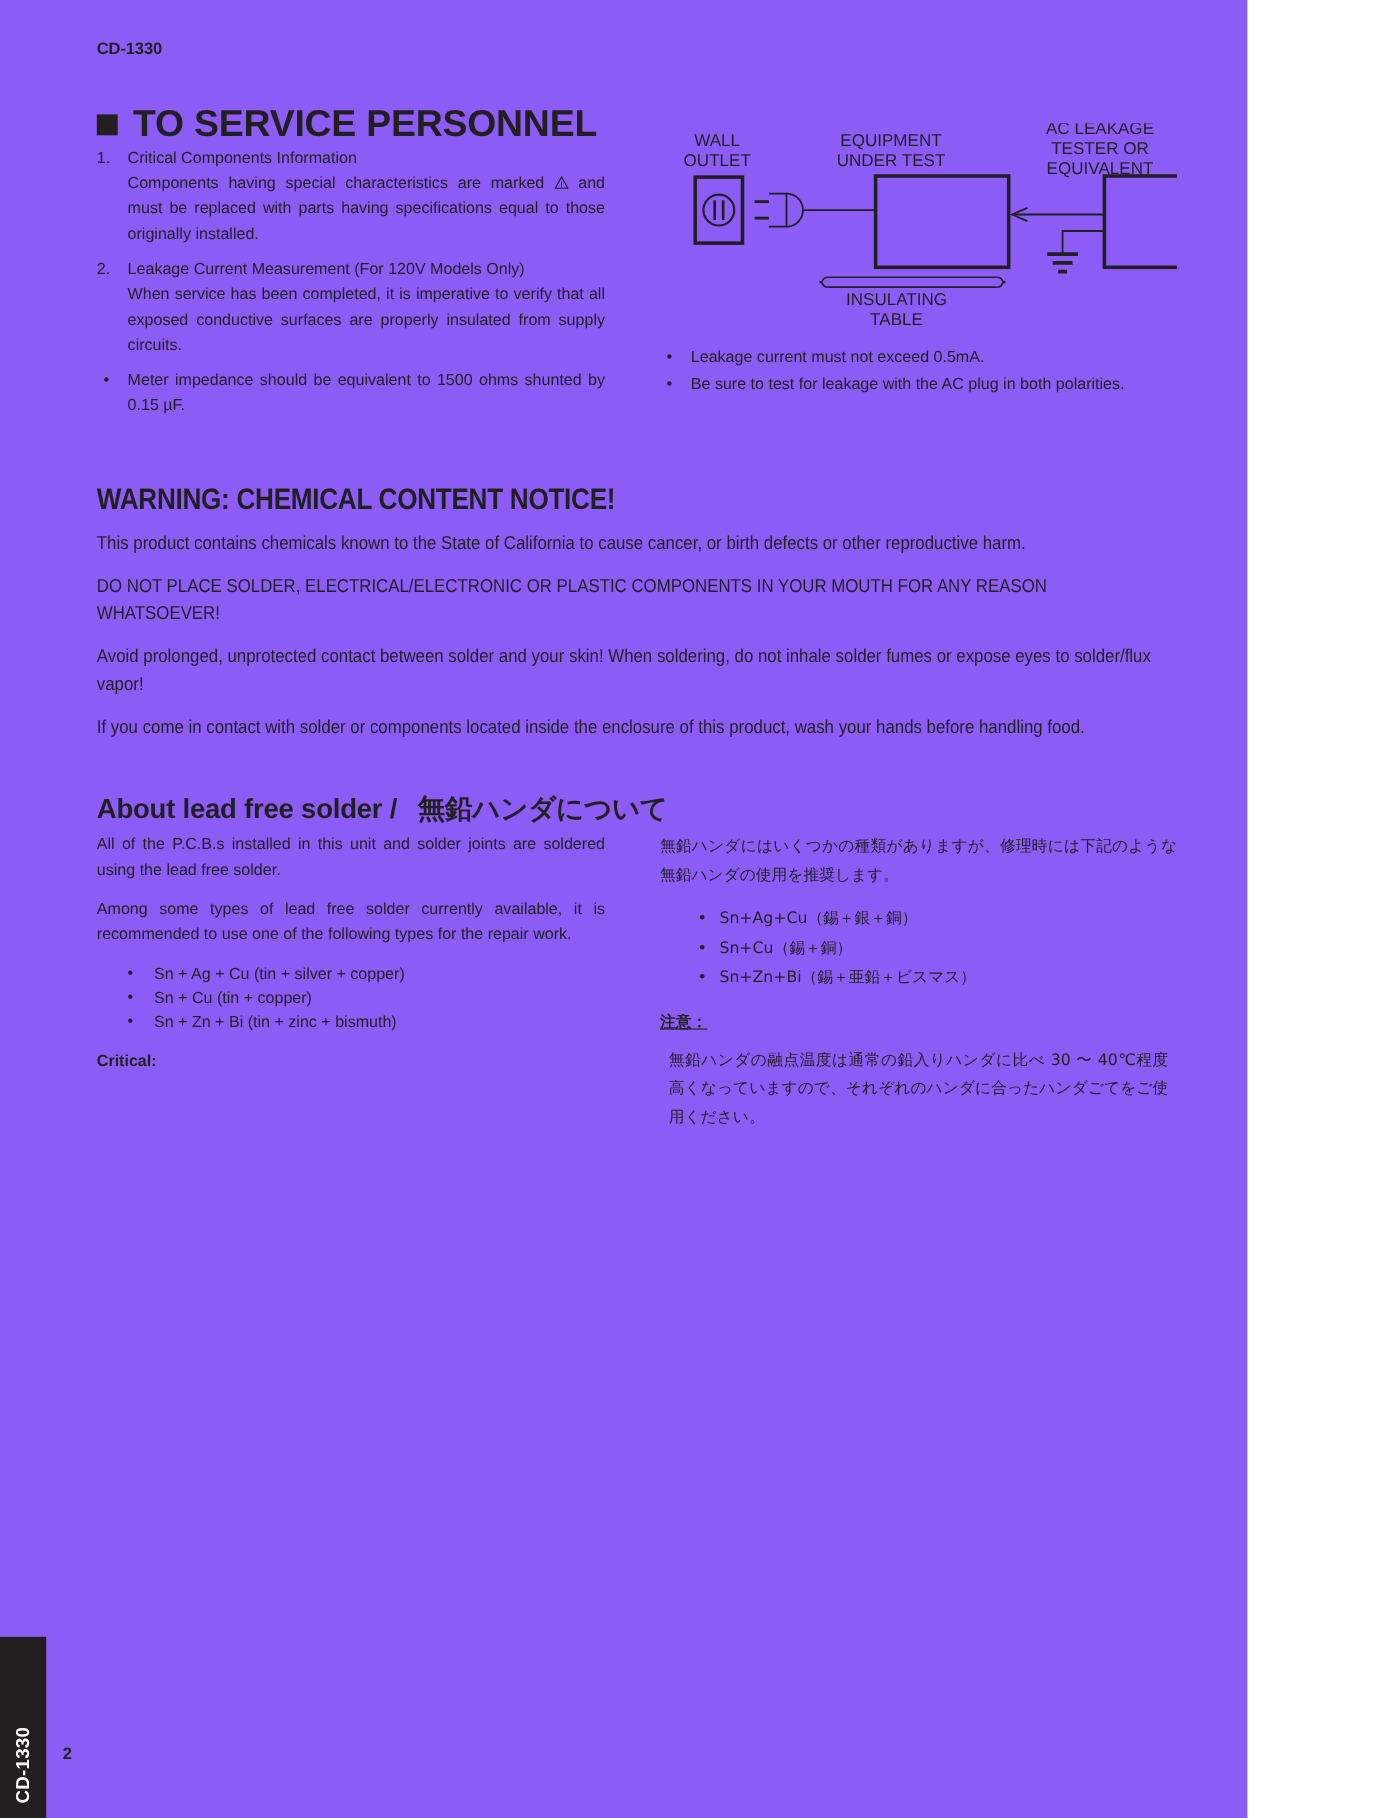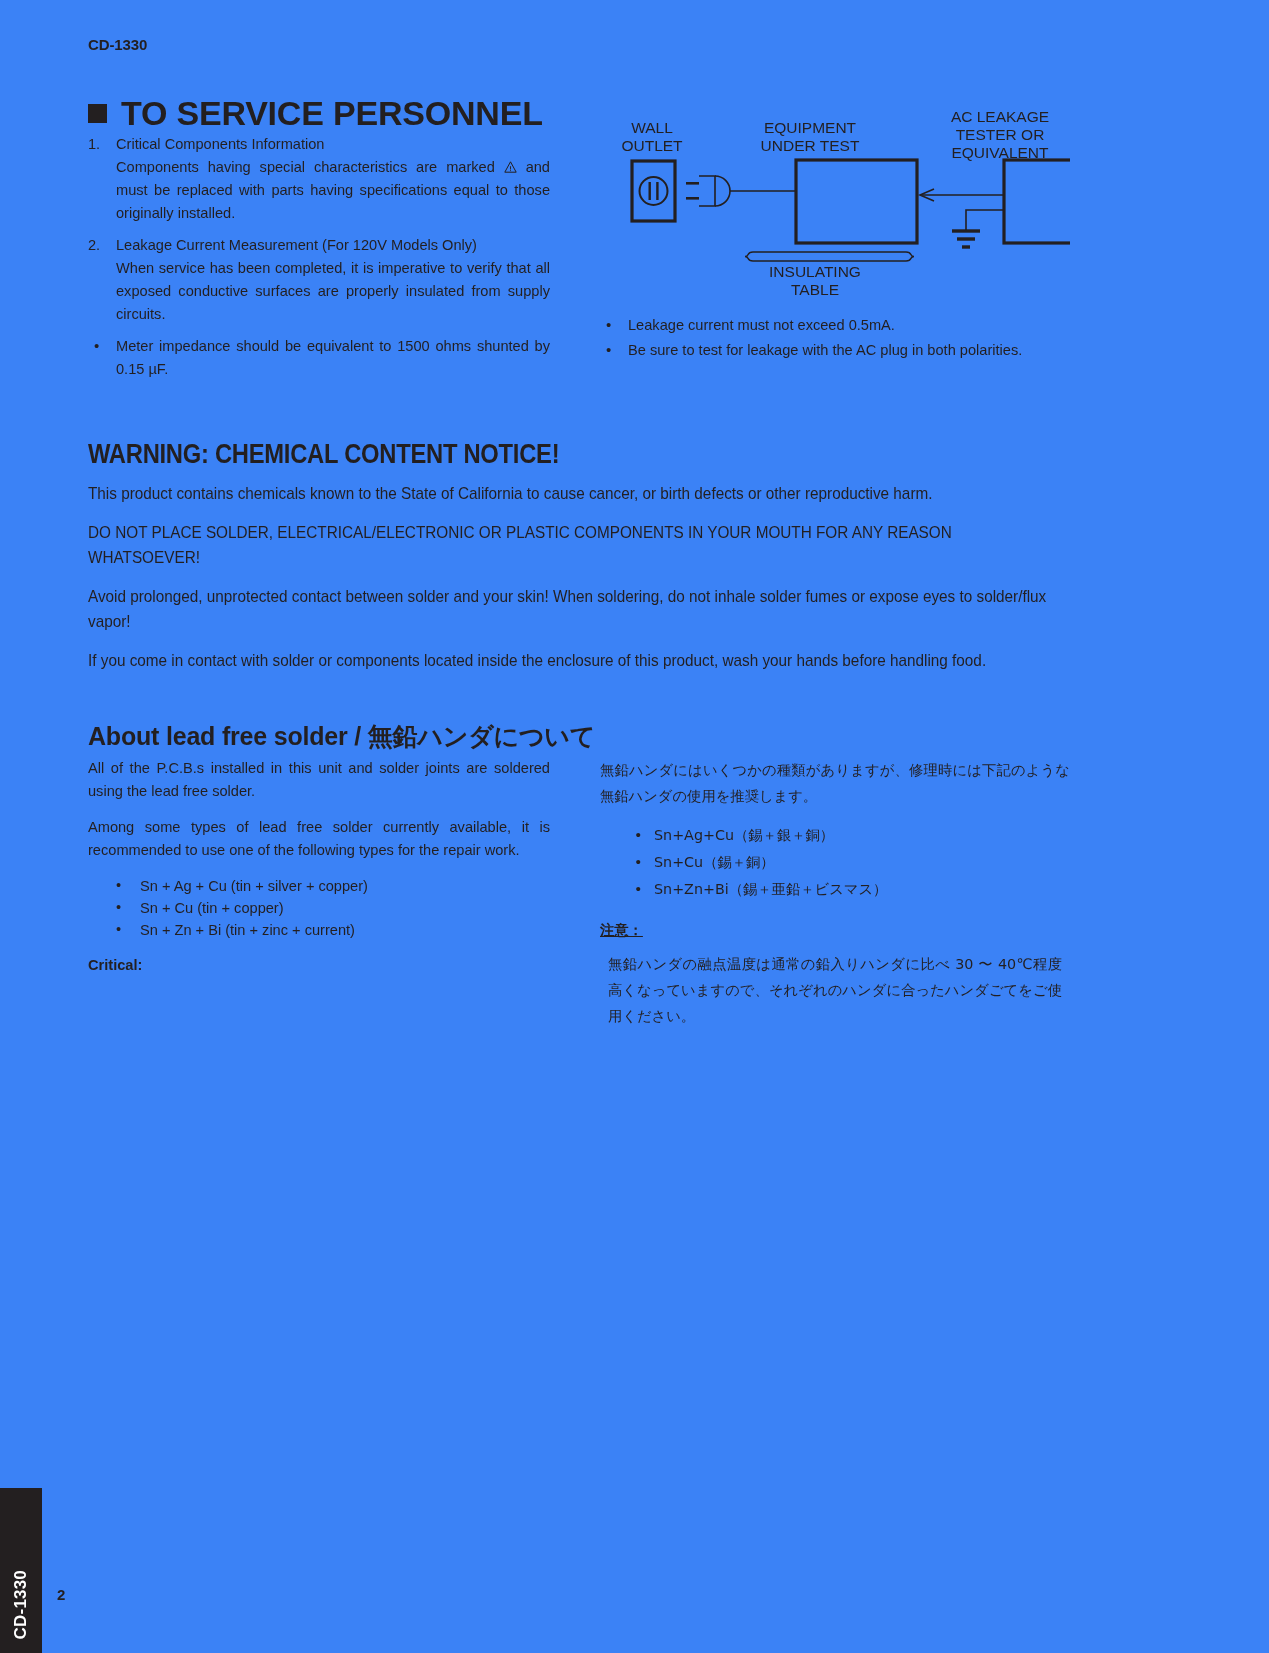--- a/index.html
+++ b/index.html
@@ -6,23 +6,23 @@
     margin: 0;
     padding: 0;
     background: #ffffff;
   }
   body {
     font-family: "Liberation Sans", sans-serif;
     color: #231f20;
   }
   .page {
     position: relative;
-    width: 1269px;
+    width: 1134px;
     height: 1653px;
-    background: #3b82f6;
+    background: #8b5cf6;
     overflow: hidden;
   }
 
   
   .running-head {
     position: absolute;
     left: 88px;
     top: 36px;
     font-size: 15px;
     font-weight: bold;
@@ -157,20 +157,21 @@
     font-size: 25px;
     font-weight: bold;
     letter-spacing: -0.2px;
     line-height: 1.15;
     white-space: nowrap;
   }
   .lead-heading .jp {
     font-family: "DejaVu Sans", sans-serif;
     font-weight: bold;
     font-size: 25px;
+    margin-left: 12px;
   }
 
   .lf-col-en {
     position: absolute;
     left: 88px;
     top: 757px;
     width: 462px;
     font-size: 14.6px;
     line-height: 23px;
   }
@@ -382,21 +383,21 @@
   </div>
 
   <div class="lead-heading"><span>About lead free solder / </span><span class="jp">無鉛ハンダについて</span></div>
 
   <div class="lf-col-en">
     <p class="p-just">All of the P.C.B.s installed in this unit and solder joints are soldered using the lead free solder.</p>
     <p class="p-just">Among some types of lead free solder currently available, it is recommended to use one of the following types for the repair work.</p>
     <ul class="lf-bullets">
       <li><span class="marker">•</span><span>Sn + Ag + Cu (tin + silver + copper)</span></li>
       <li><span class="marker">•</span><span>Sn + Cu (tin + copper)</span></li>
-      <li><span class="marker">•</span><span>Sn + Zn + Bi (tin + zinc + current)</span></li>
+      <li><span class="marker">•</span><span>Sn + Zn + Bi (tin + zinc + bismuth)</span></li>
     </ul>
     <p class="caution-label">Critical:</p>
   </div>
 
   <div class="lf-col-jp">
     <p class="p-just">無鉛ハンダにはいくつかの種類がありますが、修理時には下記のような無鉛ハンダの使用を推奨します。</p>
     <ul class="jp-bullets">
       <li><span class="marker">•</span><span>Sn+Ag+Cu（錫＋銀＋銅）</span></li>
       <li><span class="marker">•</span><span>Sn+Cu（錫＋銅）</span></li>
       <li><span class="marker">•</span><span>Sn+Zn+Bi（錫＋亜鉛＋ビスマス）</span></li>

